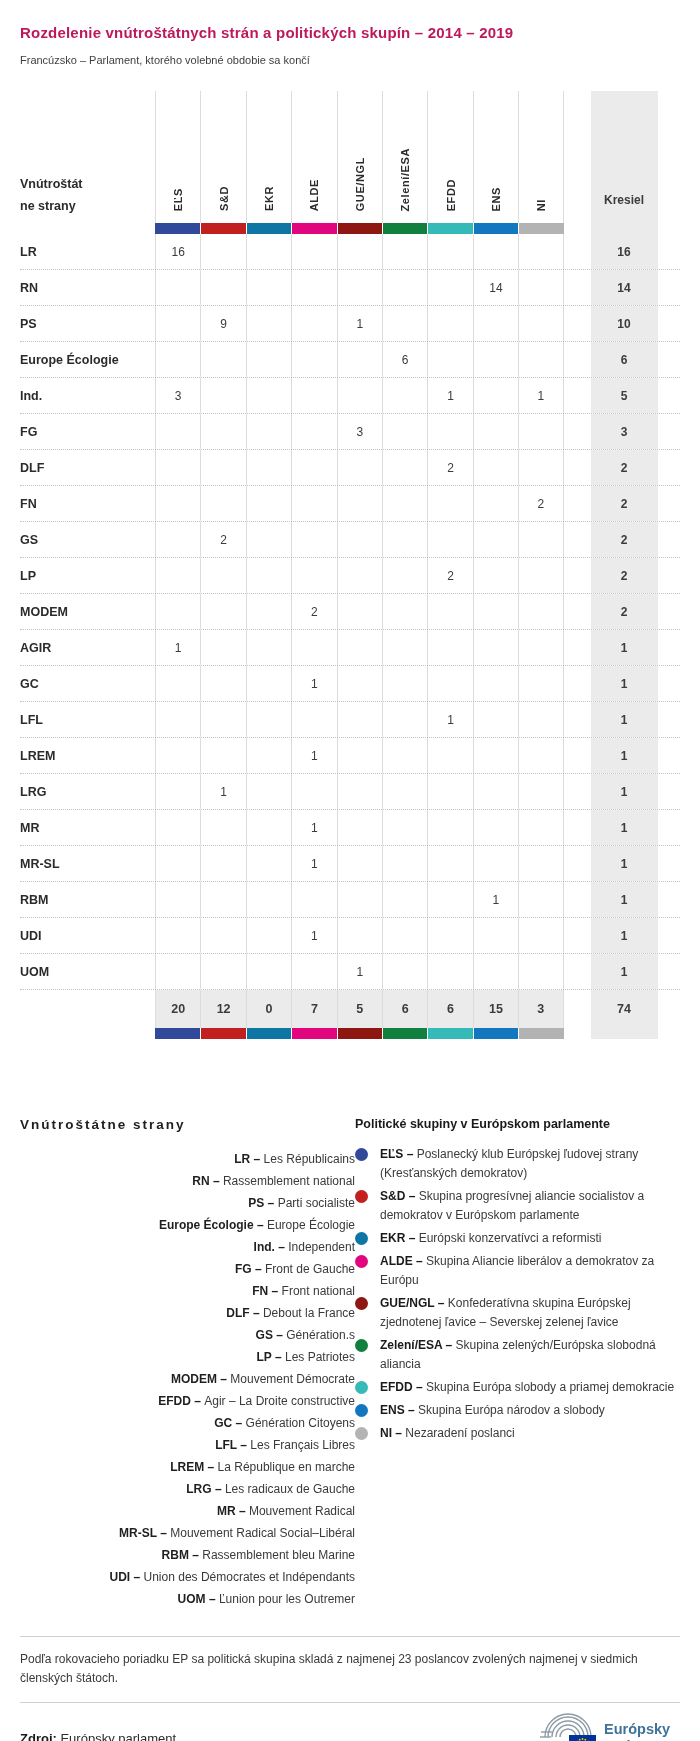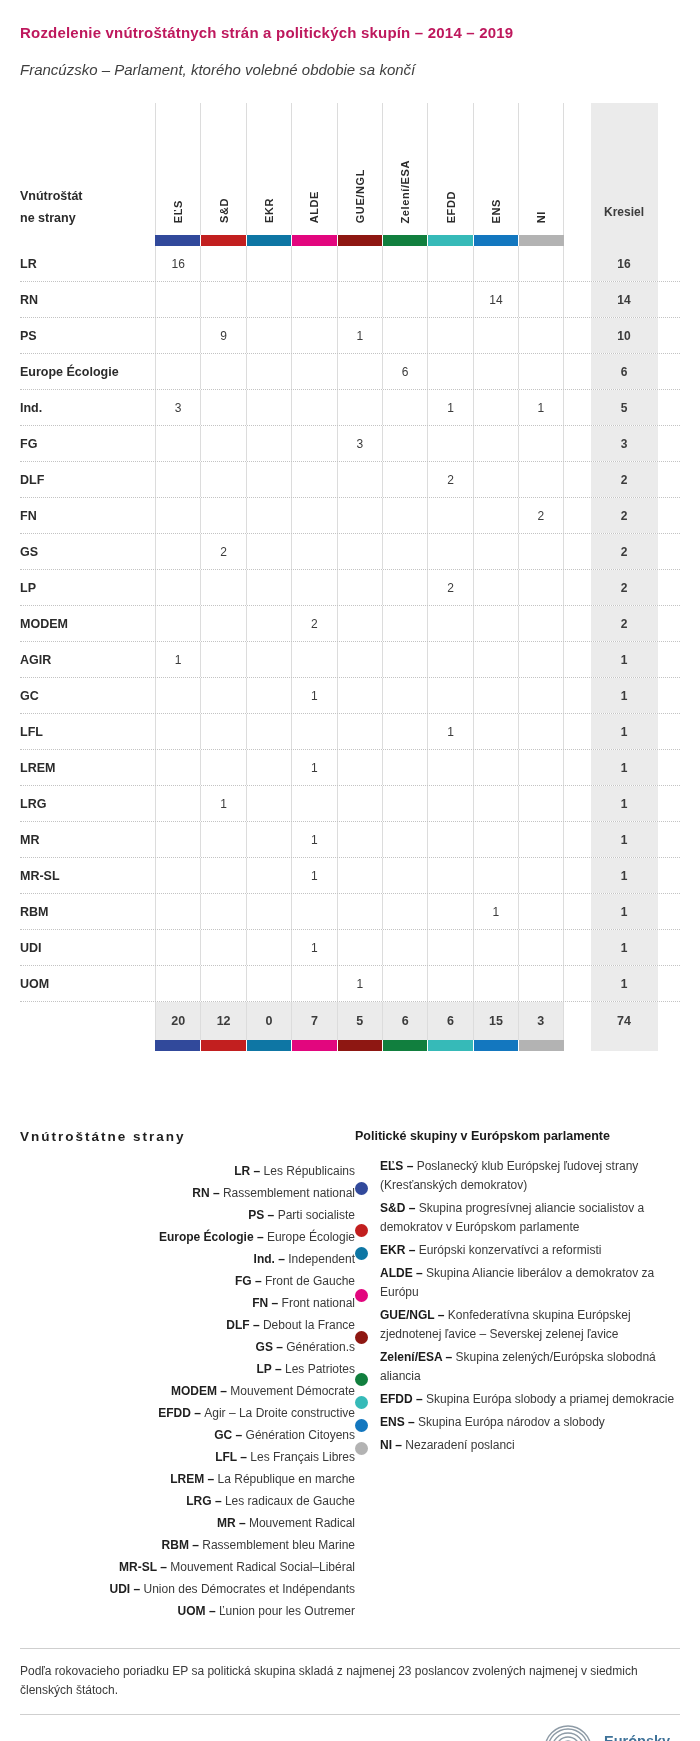--- a/index.html
+++ b/index.html
@@ -1,21 +1,21 @@
 <!DOCTYPE html>
 <html><head>
 <meta charset="utf-8">
 <style>
   html,body{margin:0;padding:0;background:#fff;}
   body{font-family:"Liberation Sans","DejaVu Sans",sans-serif;color:#2b2b2b;}
   .page{width:700px;min-height:1741px;margin:0 auto;box-sizing:border-box;padding:24px 20px 20px 20px;background:#fff;}
 
   
   .title{font-size:15px;font-weight:bold;color:#be185d;letter-spacing:.2px;}
-  .subtitle{font-size:15px;font-weight:normal;color:#3f3f3f;margin-top:20px;font-style:italic;}
+  .subtitle{font-size:11px;font-weight:normal;color:#3f3f3f;margin-top:13px;}
 
   
   .tbl{margin-top:25px;}
   .trow{display:grid;grid-template-columns:135px repeat(9,45.4px) 27px 67px;}
   .cell{box-sizing:border-box;font-size:12px;color:#3c3c3c;display:flex;align-items:center;justify-content:center;}
   .label-cell{justify-content:flex-start;font-weight:bold;color:#2b2b2b;font-size:12.5px;}
   .vline{border-left:1px solid #dcdcdc;}
   .vline-r{border-right:1px solid #dcdcdc;}
   .head-row{height:132px;}
   .head-row .cell{align-items:flex-end;}
@@ -35,21 +35,21 @@
   .tot-bg{background:#ebebeb;text-align:center;}
 
   
   .legends{display:flex;margin-top:78px;}
   .pl-col{width:335px;flex:0 0 335px;}
   .gl-col{flex:1;}
   .pl-heading{font-size:13.5px;font-weight:bold;letter-spacing:2px;color:#1f1f1f;margin-bottom:16px;}
   .pl-item{font-size:12px;line-height:22px;color:#3a3a3a;text-align:right;}
   .pl-item b{color:#1f1f1f;}
   .gl-heading{font-size:12.5px;font-weight:bold;color:#1a1a1a;margin-bottom:14px;}
-  .gl-item{display:flex;align-items:flex-end;margin-bottom:4px;}
+  .gl-item{display:flex;align-items:flex-start;margin-bottom:4px;}
   .gl-dot{width:13px;height:13px;border-radius:50%;flex:0 0 13px;margin:3px 12px 0 0;}
   .gl-text{font-size:12px;line-height:19px;color:#3a3a3a;}
   .gl-text b{color:#1a1a1a;}
 
   
   .divider{border-top:1px solid #cfcfcf;margin-top:26px;}
   .footnote{font-size:12px;line-height:19px;color:#3a3a3a;padding:13px 0 14px 0;}
   .footer{border-top:1px solid #cfcfcf;padding-top:10px;display:flex;justify-content:space-between;align-items:center;}
   .source{font-size:13px;color:#2b2b2b;}
   .source b{color:#1a1a1a;}
@@ -451,22 +451,22 @@
           <div class="pl-item"><b>DLF – </b><span>Debout la France</span></div>
           <div class="pl-item"><b>GS – </b><span>Génération.s</span></div>
           <div class="pl-item"><b>LP – </b><span>Les Patriotes</span></div>
           <div class="pl-item"><b>MODEM – </b><span>Mouvement Démocrate</span></div>
           <div class="pl-item"><b>EFDD – </b><span>Agir – La Droite constructive</span></div>
           <div class="pl-item"><b>GC – </b><span>Génération Citoyens</span></div>
           <div class="pl-item"><b>LFL – </b><span>Les Français Libres</span></div>
           <div class="pl-item"><b>LREM – </b><span>La République en marche</span></div>
           <div class="pl-item"><b>LRG – </b><span>Les radicaux de Gauche</span></div>
           <div class="pl-item"><b>MR – </b><span>Mouvement Radical</span></div>
+          <div class="pl-item"><b>MR-SL – </b><span>Mouvement Radical Social–Libéral</span></div>
           <div class="pl-item"><b>RBM – </b><span>Rassemblement bleu Marine</span></div>
-          <div class="pl-item"><b>MR-SL – </b><span>Mouvement Radical Social–Libéral</span></div>
           <div class="pl-item"><b>UDI – </b><span>Union des Démocrates et Indépendants</span></div>
           <div class="pl-item"><b>UOM – </b><span>Ľunion pour les Outremer</span></div>
         </div>
     </div>
     <div class="gl-col">
       <div class="gl-heading">Politické skupiny v Európskom parlamente</div>
       <div>
           <div class="gl-item">
             <div class="gl-dot" style="background: rgb(49, 73, 155);"></div>
             <div class="gl-text"><b>EĽS – </b><span>Poslanecký klub Európskej ľudovej strany (Kresťanských demokratov)</span></div>

